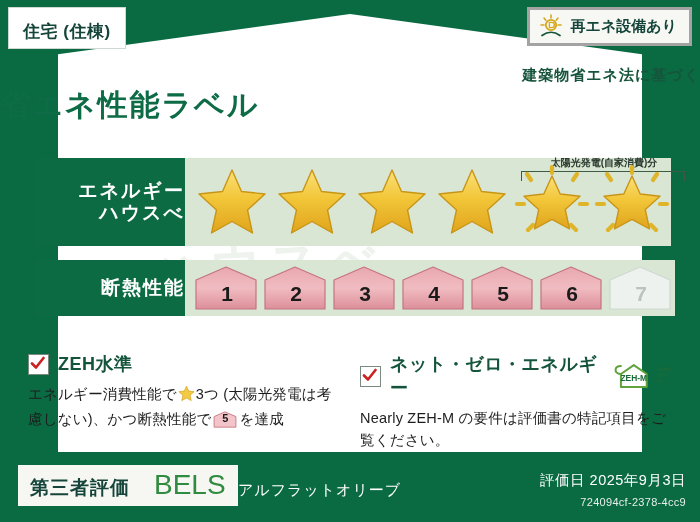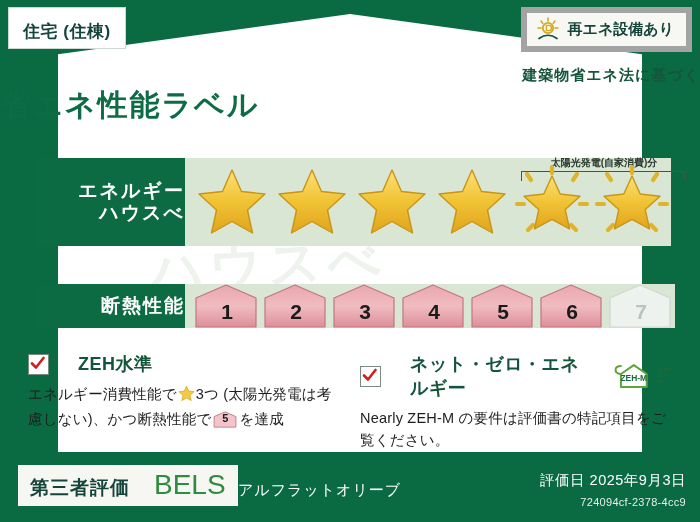--- a/index.html
+++ b/index.html
@@ -22,21 +22,21 @@
   .type-tag{
     position:absolute;left:8px;top:7px;
     background:#ffffff;border:1px solid #cfd8d3;
     padding:15px 14px 6px 14px;
     font-size:17px;font-weight:bold;color:#15453a;
     letter-spacing:.5px;line-height:1.1;
   }
   
   .renew-badge{
     position:absolute;right:8px;top:7px;
-    background:#f7f8f4;border:6px solid #a3a3a3;
+    background:#f7f8f4;border:3px solid #a3a3a3;
     padding:4px 12px 5px 8px;
     display:flex;align-items:center;gap:7px;
     font-size:15px;font-weight:bold;color:#15453a;
   }
   .renew-badge svg{display:block;}
   
   .sub-title{
     position:absolute;left:0;right:0;top:66px;text-align:right;
     font-size:15px;font-weight:bold;color:#16553c;letter-spacing:1px;
   }
@@ -47,21 +47,21 @@
   
   .watermark{
     position:absolute;left:150px;top:230px;
     font-size:52px;font-weight:bold;color:rgba(120,160,120,.13);
     letter-spacing:6px;pointer-events:none;white-space:nowrap;
     transform:rotate(-3deg);
   }
   
   .row{position:absolute;display:flex;align-items:stretch;}
   .row-energy{left:35px;top:158px;width:630px;height:88px;}
-  .row-insul{left:35px;top:284px;width:630px;height:44px;}
+  .row-insul{left:35px;top:260px;width:630px;height:56px;}
   .row-name{
     background:#0c6b43;color:#ffffff;font-weight:bold;
     display:flex;flex-direction:column;align-items:flex-end;justify-content:center;
     line-height:1.18;letter-spacing:2px;flex:0 0 150px;
   }
   .row-energy .row-name{font-size:19px;}
   .row-insul .row-name{font-size:19px;}
   .row-value{
     flex:1;background:#d9e6d3;position:relative;
     display:flex;align-items:center;
@@ -91,21 +91,21 @@
   .house-cell.off .house-num{color:#b9c4bd;}
   
   .cols{position:absolute;left:28px;top:352px;width:644px;display:flex;gap:20px;}
   .col{flex:1;}
   .col-head{display:flex;align-items:center;gap:9px;margin-bottom:7px;}
   .check{
     width:19px;height:19px;border:1.5px solid #7a8a7e;background:#fff;
     flex:0 0 19px;position:relative;
   }
   .check svg{position:absolute;left:1px;top:1px;}
-  .col-title{font-size:18px;font-weight:bold;color:#14543b;letter-spacing:.5px;margin-left:20px;}
+  .col-title{font-size:18px;font-weight:bold;color:#14543b;letter-spacing:.5px;}
   .col-body{font-size:14.5px;color:#1d1d1d;line-height:1.55;letter-spacing:.2px;}
   .inline-star{display:inline-block;vertical-align:-3px;margin:0 1px;}
   .inline-house{display:inline-block;vertical-align:-4px;margin:0 2px;position:relative;width:24px;height:17px;}
   .inline-house .n{
     position:absolute;left:0;right:0;bottom:1px;text-align:center;
     font-size:11px;font-weight:bold;color:#1a1a1a;}
   .zehm-logo{display:inline-flex;align-items:center;margin-left:4px;vertical-align:-6px;}
   
   .footer-badge{
     position:absolute;left:18px;bottom:16px;

